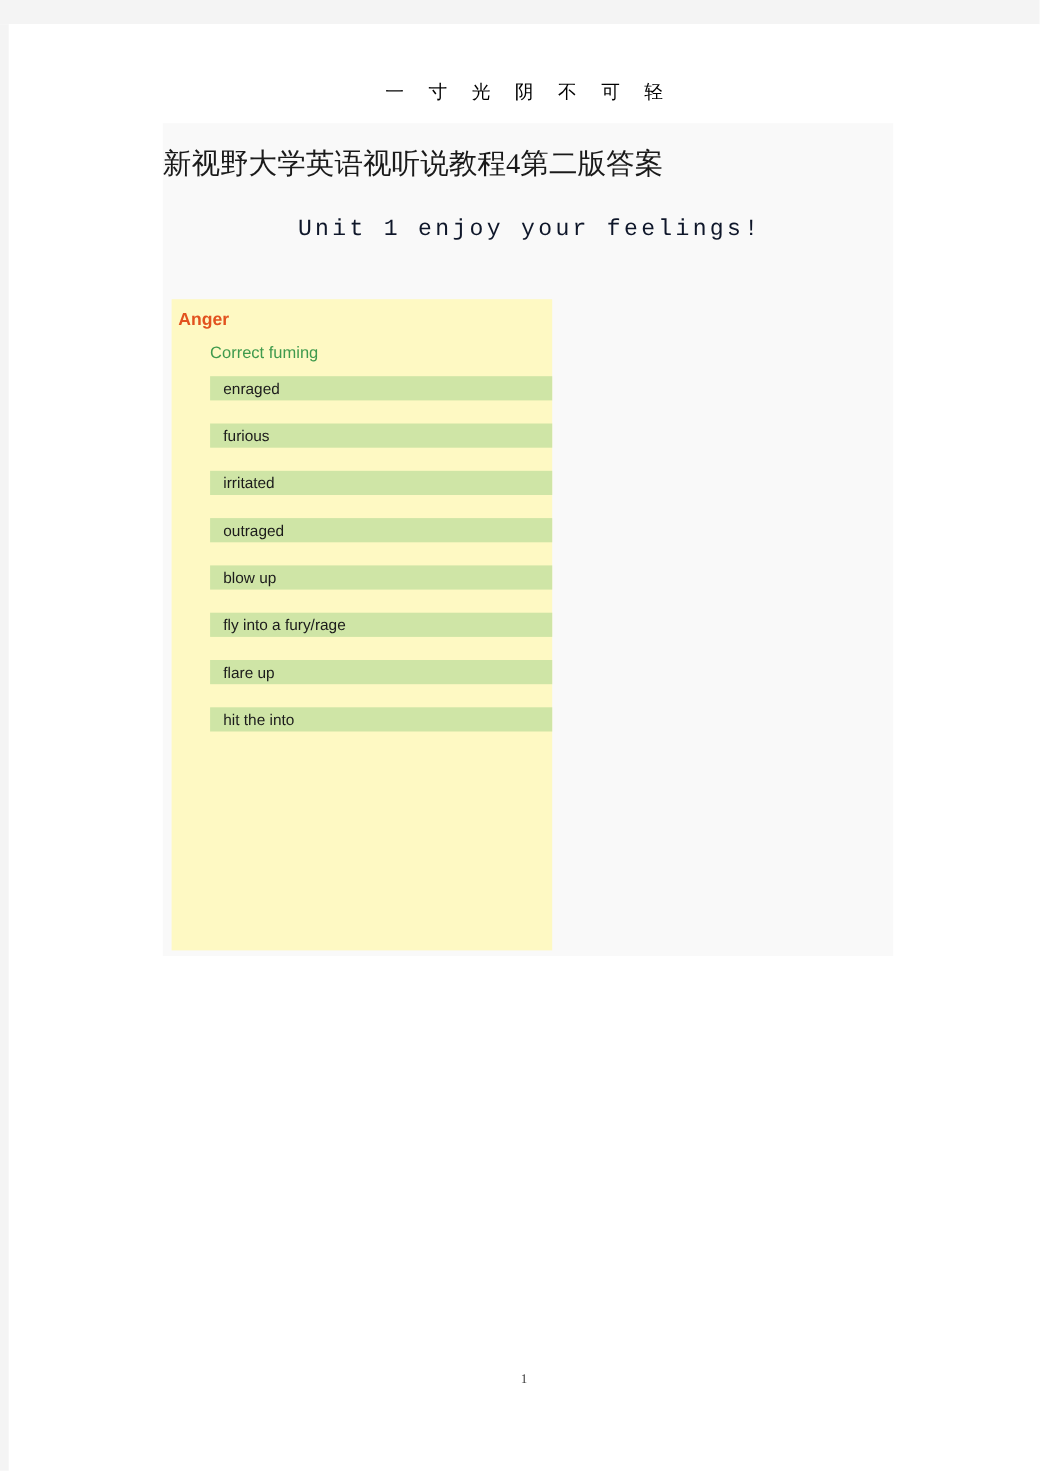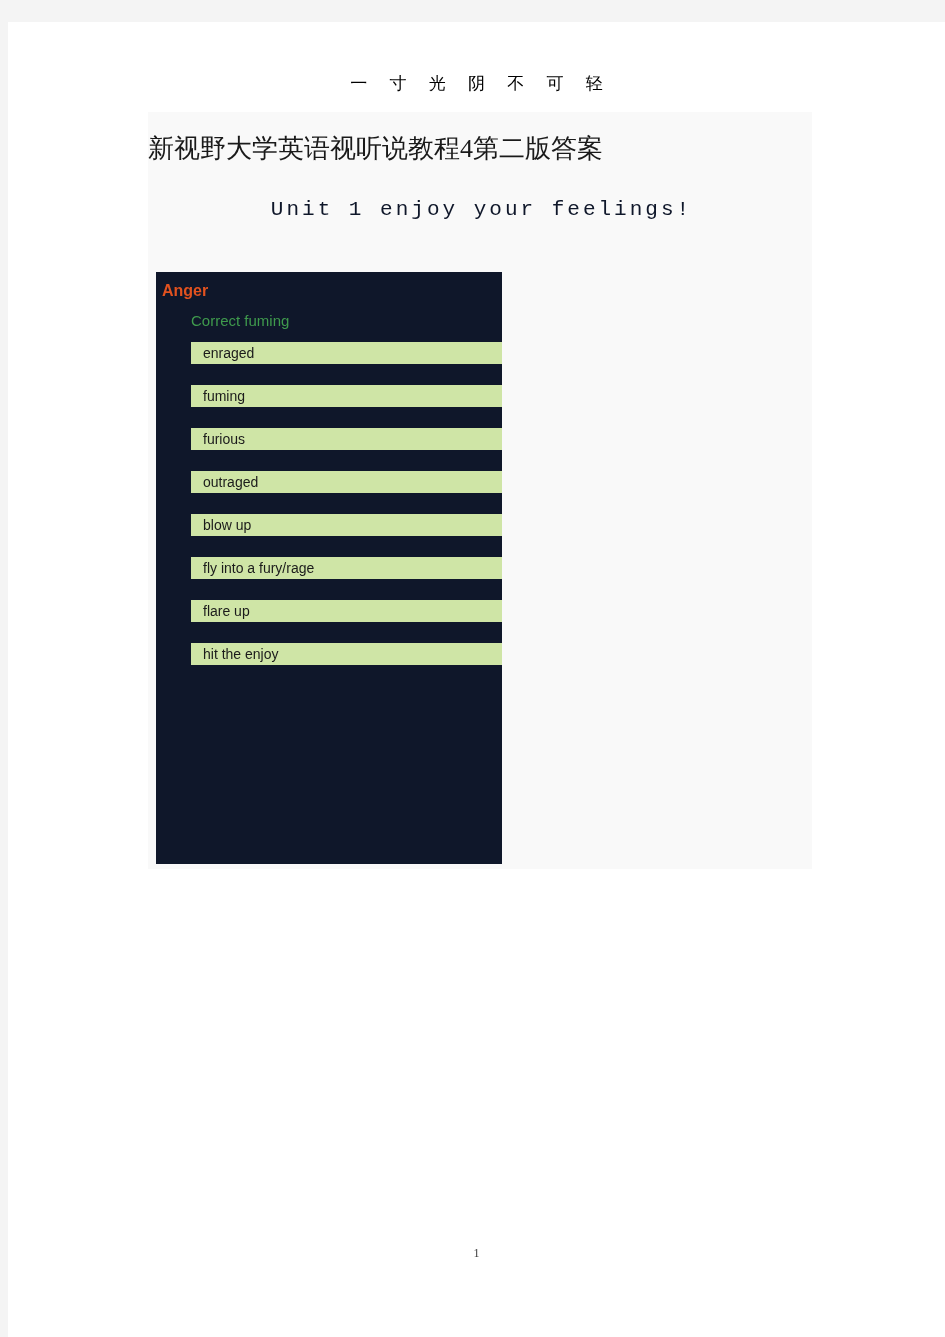--- a/index.html
+++ b/index.html
@@ -84,21 +84,21 @@
     white-space: nowrap;
   }
 
   
   .answer-panel {
     position: absolute;
     left: 8px;
     top: 160px;
     width: 346px;
     height: 592px;
-    background: #0f172a;
+    background: #fef9c3;
   }
 
   .group-title {
     position: absolute;
     left: 6px;
     top: 10px;
     font-family: "Liberation Sans", sans-serif;
     font-size: 16px;
     font-weight: bold;
     color: #e2521f;
@@ -172,39 +172,39 @@
 
       <div class="group-title">Anger</div>
 
       <div class="answers-label">Correct fuming</div>
 
       <div class="answer-list">
         <div class="answer-item">
           <span class="answer-text">enraged</span>
         </div>
         <div class="answer-item">
-          <span class="answer-text">fuming</span>
-        </div>
-        <div class="answer-item">
           <span class="answer-text">furious</span>
         </div>
         <div class="answer-item">
+          <span class="answer-text">irritated</span>
+        </div>
+        <div class="answer-item">
           <span class="answer-text">outraged</span>
         </div>
         <div class="answer-item">
           <span class="answer-text">blow up</span>
         </div>
         <div class="answer-item">
           <span class="answer-text">fly into a fury/rage</span>
         </div>
         <div class="answer-item">
           <span class="answer-text">flare up</span>
         </div>
         <div class="answer-item">
-          <span class="answer-text">hit the enjoy</span>
+          <span class="answer-text">hit the into</span>
         </div>
       </div>
 
     </div>
   </div>
 
   <div class="page-number">1</div>
 
 </div>
 

